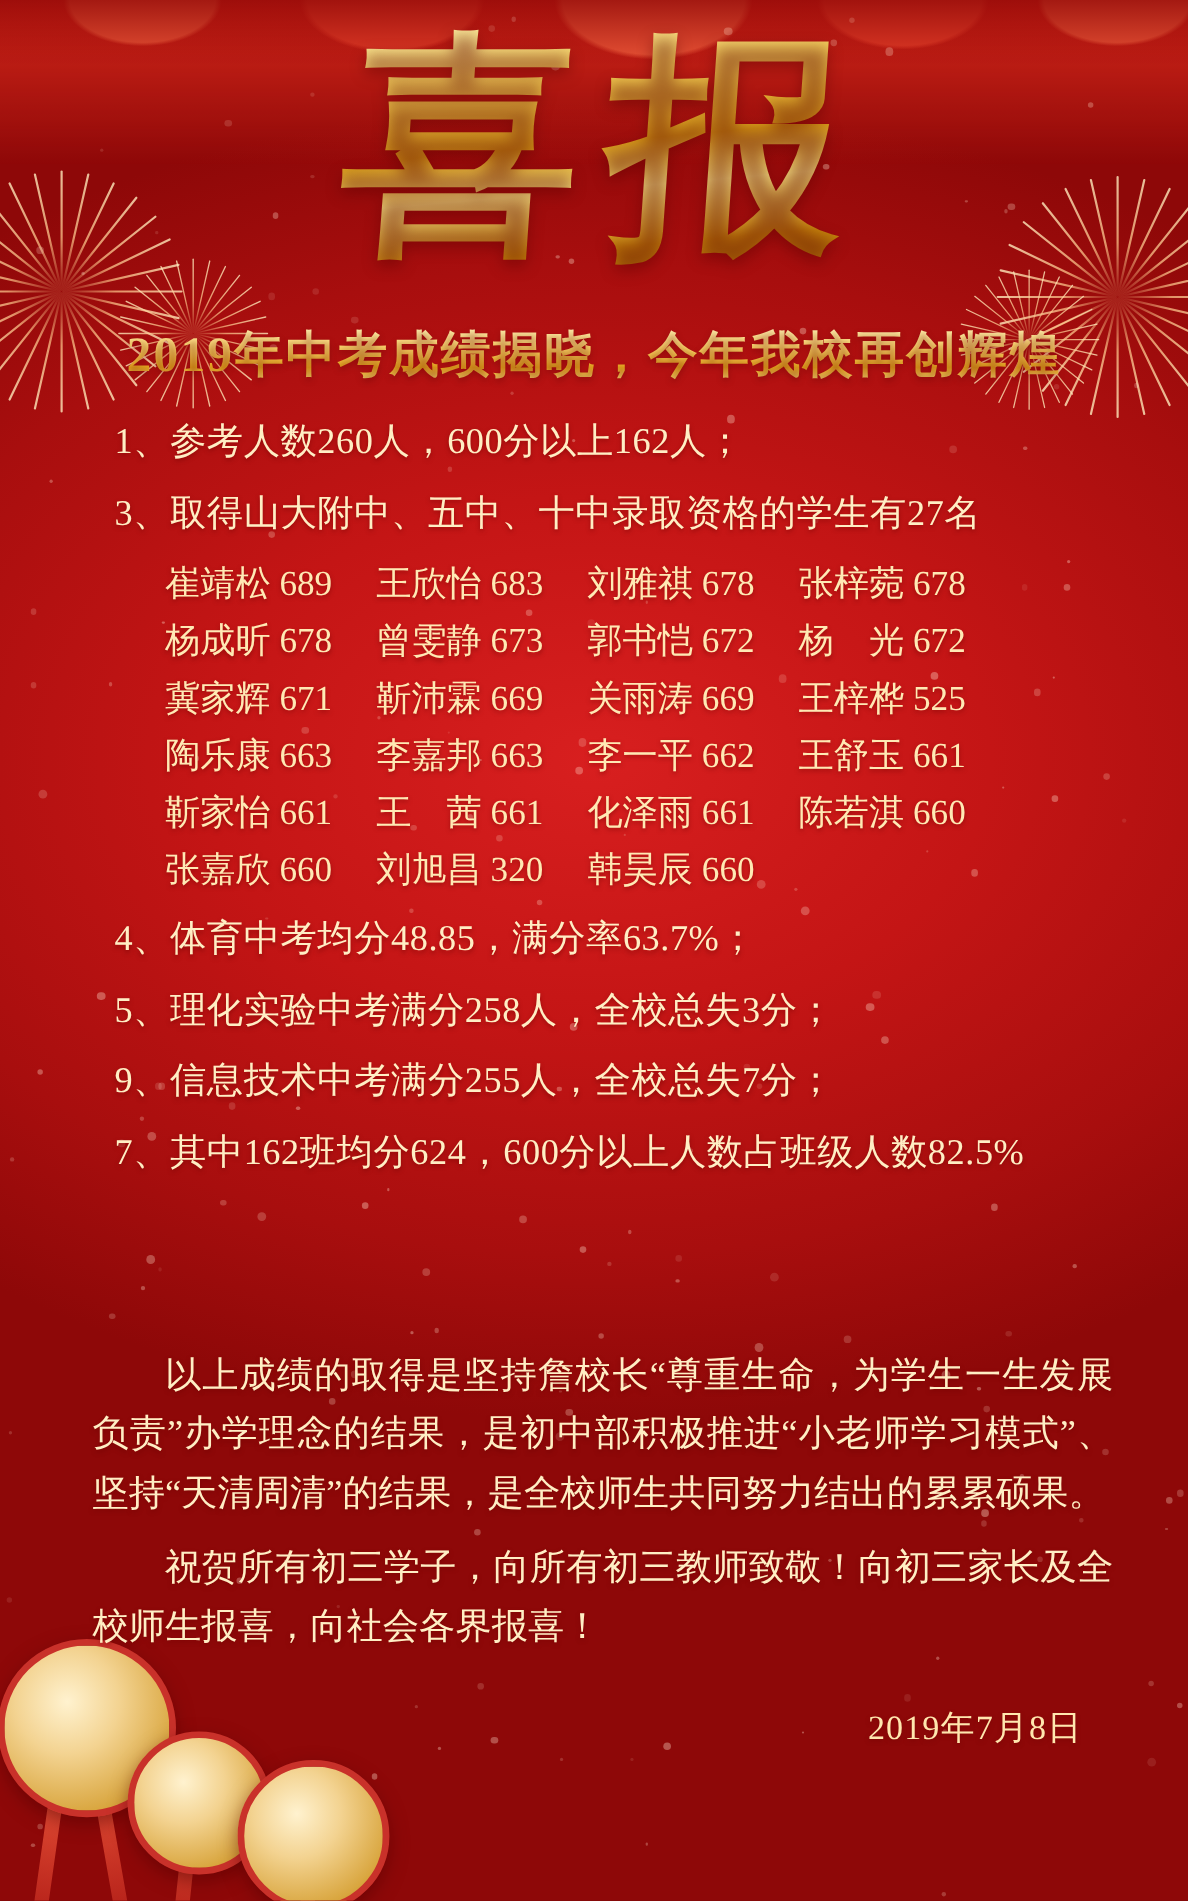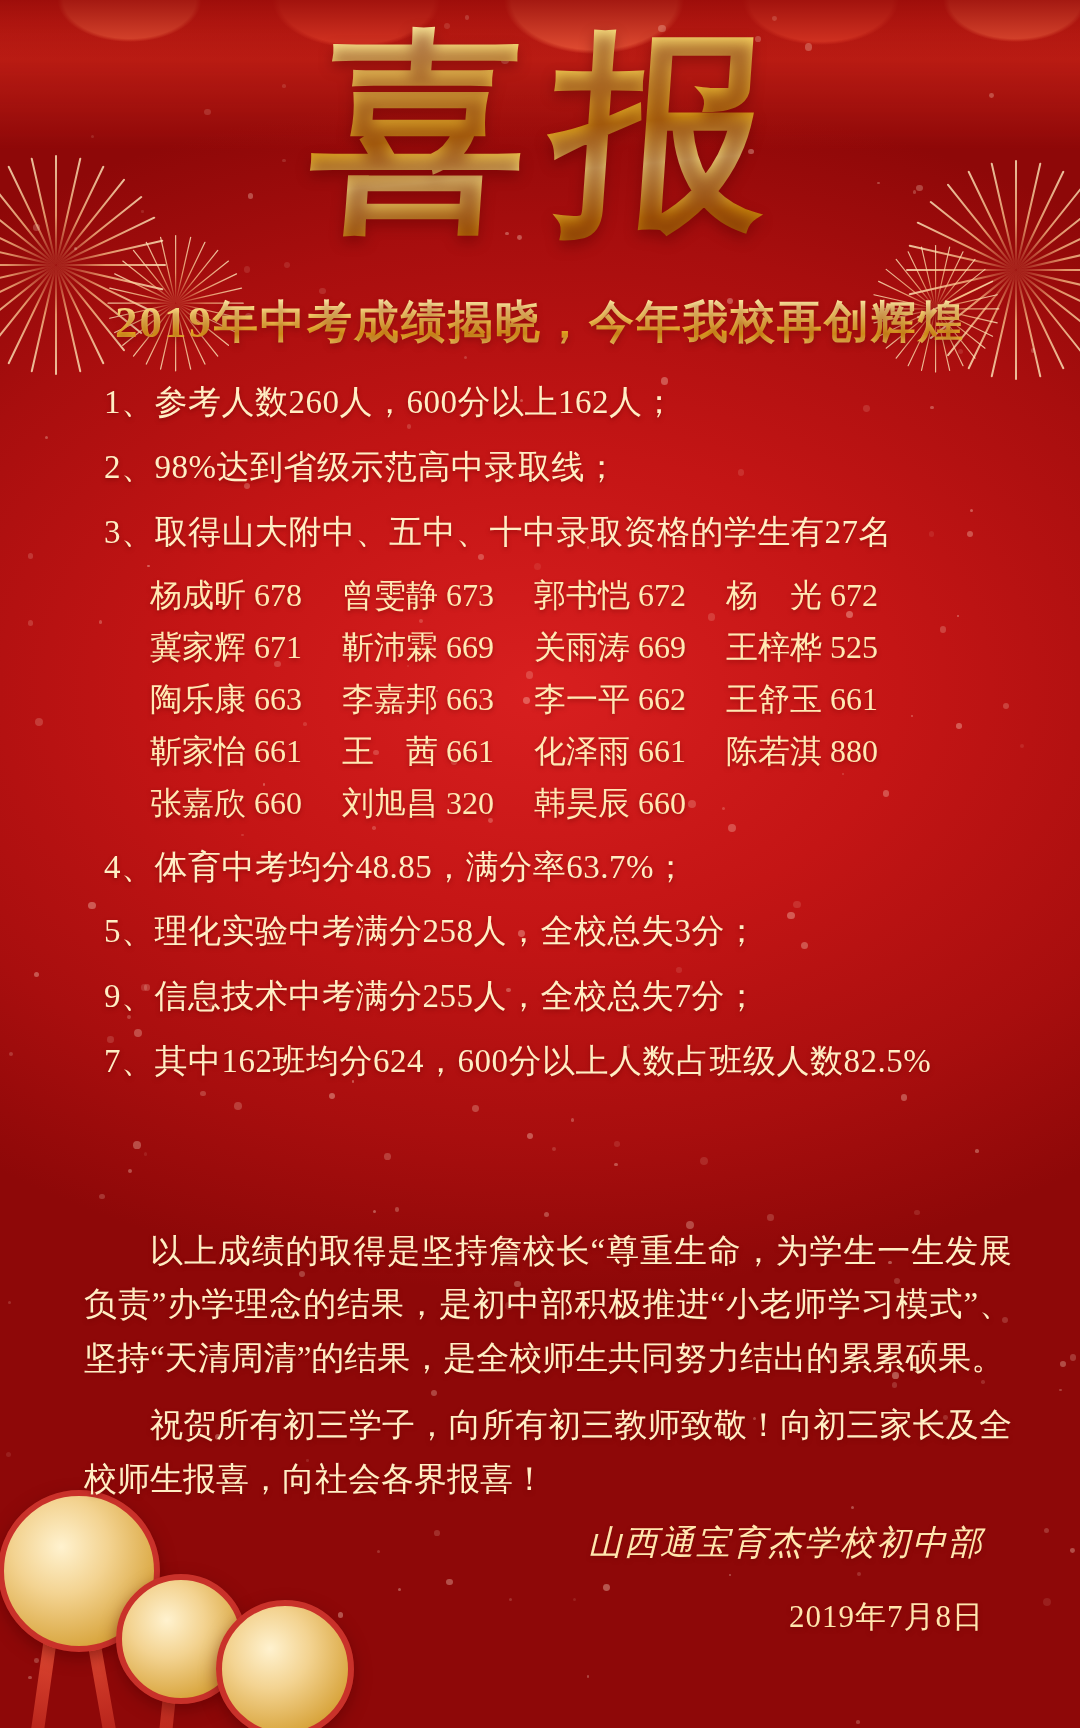--- a/index.html
+++ b/index.html
@@ -524,24 +524,29 @@
     </div>
 
   <div class="title-wrap">
     <div class="title">喜报</div>
   </div>
 
   <div class="subtitle">2019年中考成绩揭晓，今年我校再创辉煌</div>
 
   <div class="content">
     <div class="item">1、参考人数260人，600分以上162人；</div>
-    <div class="item">2、98%达到省级示范高中录取线；</div>
     <div class="item">3、取得山大附中、五中、十中录取资格的学生有27名</div>
 
     <div class="names" id="names">
+        <div class="name-row">
+          <div class="name-cell">崔靖松 689</div>
+          <div class="name-cell">王欣怡 683</div>
+          <div class="name-cell">刘雅祺 678</div>
+          <div class="name-cell">张梓菀 678</div>
+        </div>
         <div class="name-row">
           <div class="name-cell">杨成昕 678</div>
           <div class="name-cell">曾雯静 673</div>
           <div class="name-cell">郭书恺 672</div>
           <div class="name-cell">杨　光 672</div>
         </div>
         <div class="name-row">
           <div class="name-cell">冀家辉 671</div>
           <div class="name-cell">靳沛霖 669</div>
           <div class="name-cell">关雨涛 669</div>
@@ -550,21 +555,21 @@
         <div class="name-row">
           <div class="name-cell">陶乐康 663</div>
           <div class="name-cell">李嘉邦 663</div>
           <div class="name-cell">李一平 662</div>
           <div class="name-cell">王舒玉 661</div>
         </div>
         <div class="name-row">
           <div class="name-cell">靳家怡 661</div>
           <div class="name-cell">王　茜 661</div>
           <div class="name-cell">化泽雨 661</div>
-          <div class="name-cell">陈若淇 880</div>
+          <div class="name-cell">陈若淇 660</div>
         </div>
         <div class="name-row">
           <div class="name-cell">张嘉欣 660</div>
           <div class="name-cell">刘旭昌 320</div>
           <div class="name-cell">韩昊辰 660</div>
           <div class="name-cell"></div>
         </div>
       </div>
 
     <div class="item">4、体育中考均分48.85，满分率63.7%；</div>
@@ -572,21 +577,20 @@
     <div class="item">9、信息技术中考满分255人，全校总失7分；</div>
     <div class="item">7、其中162班均分624，600分以上人数占班级人数82.5%</div>
   </div>
 
   <div class="paras">
     <div class="para">以上成绩的取得是坚持詹校长“尊重生命，为学生一生发展负责”办学理念的结果，是初中部积极推进“小老师学习模式”、坚持“天清周清”的结果，是全校师生共同努力结出的累累硕果。</div>
     <div class="para">祝贺所有初三学子，向所有初三教师致敬！向初三家长及全校师生报喜，向社会各界报喜！</div>
   </div>
 
   <div class="sign-wrap">
-    <div class="sign-org">山西通宝育杰学校初中部</div>
     <div class="sign-date">2019年7月8日</div>
   </div>
 
   <div class="drums">
     <div class="stick stick1"></div>
     <div class="stick stick2"></div>
     <div class="stick stick3"></div>
     <div class="stick stick4"></div>
     <div class="drum drum1"></div>
     <div class="drum drum2"></div>

